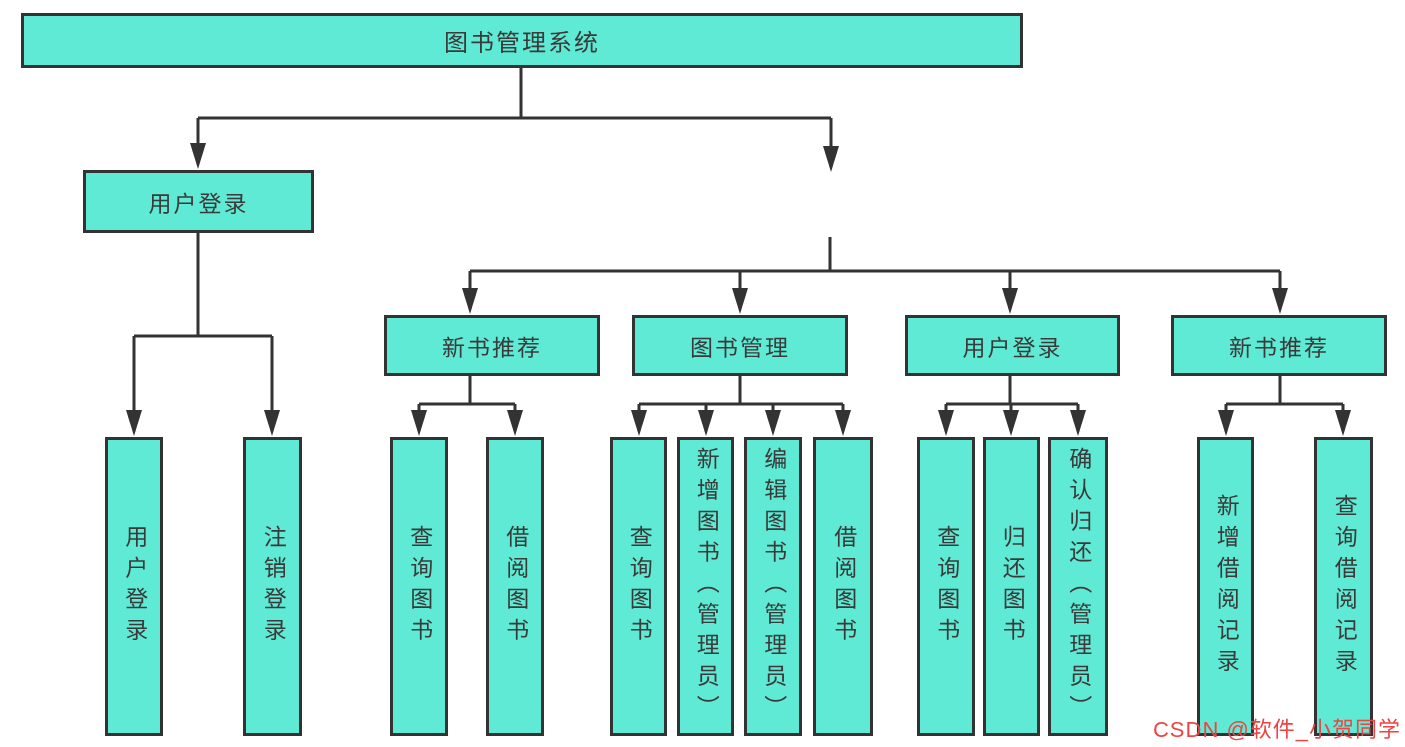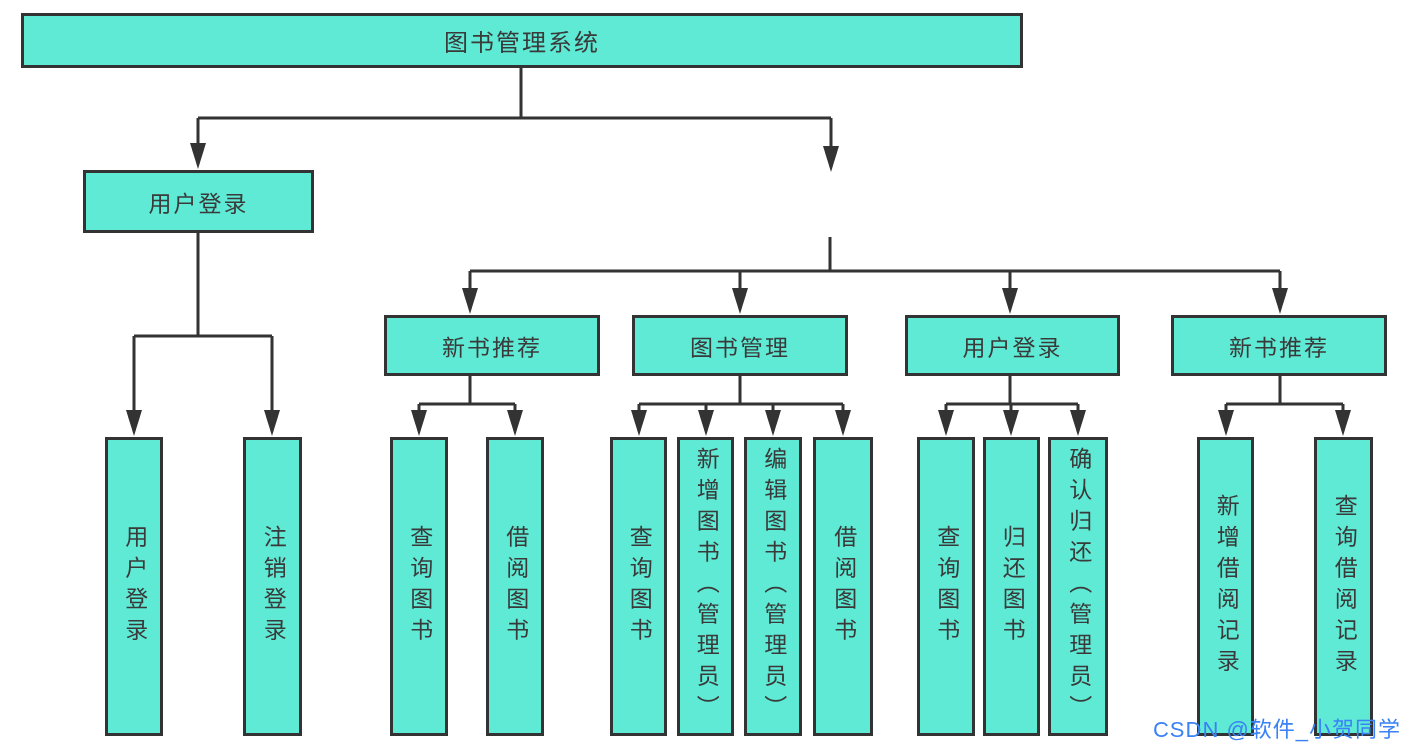--- a/index.html
+++ b/index.html
@@ -15,21 +15,21 @@
     text-align:center;
   }
   .h{font-size:23px;letter-spacing:2px;}
   .title{font-size:24px;letter-spacing:2px;}
   .v span{
     writing-mode:vertical-rl;text-orientation:mixed;
     font-size:23px;letter-spacing:8px;line-height:1.1;
   }
   #watermark{
     position:absolute;right:4px;bottom:4px;z-index:5;
-    color:#3b82f6;font-size:22px;letter-spacing:1px;white-space:nowrap;
+    color:#ef4444;font-size:22px;letter-spacing:1px;white-space:nowrap;
   }
 </style>
 </head>
 <body>
 
 <div id="stage">
 
   <svg id="connectors" viewBox="0 0 1405 747" xmlns="http://www.w3.org/2000/svg">
     <g stroke="#333333" stroke-width="3" fill="none">
       <path d="M521 68 V118 M198 118 H831 M198 118 V148 M831 118 V151"></path>

